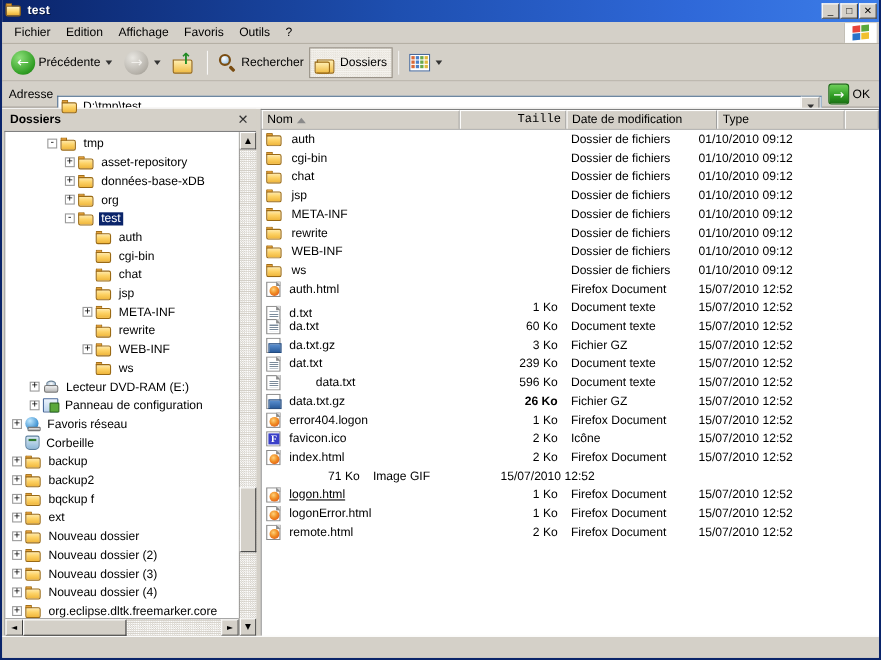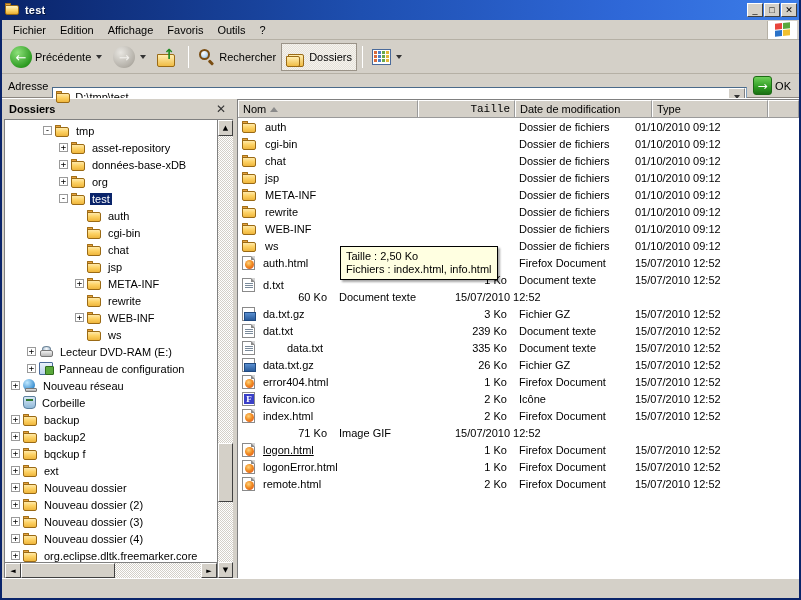--- a/index.html
+++ b/index.html
@@ -553,21 +553,21 @@
                 <span class="tlabel">Panneau de configuration</span>
               </div>
               <div class="trow" style="padding-left: 6px;">
                 <span class="exp">+</span>
                 <span class="ticon">
                   <span class="ic-network">
                     <span class="globe"></span>
                     <span class="base"></span>
                   </span>
                 </span>
-                <span class="tlabel">Nouveau réseau</span>
+                <span class="tlabel">Favoris réseau</span>
               </div>
               <div class="trow" style="padding-left: 6px;">
                 <span class="exp blank"></span>
                 <span class="ticon">
                   <span class="ic-bin"></span>
                 </span>
                 <span class="tlabel">Corbeille</span>
               </div>
               <div class="trow" style="padding-left: 6px;">
                 <span class="exp">+</span>
@@ -691,24 +691,20 @@
           </div>
           <div class="hcell" style="width: 137px;">
             <span>Date de modification</span>
           </div>
           <div class="hcell" style="width: 116px;">
             <span>Type</span>
           </div>
           <div class="hcell" style="flex: 1 1 0%;"></div>
         </div>
       <div id="list-rows">
-        <div id="tooltip" style="left: 102px; top: 128px;">
-          <div>Taille : 2,50 Ko</div>
-          <div>Fichiers : index.html, info.html</div>
-        </div>
       <div class="frow">
             <div class="fc-name" style="width: 180px;">
               <span class="ticon">
                 <span class="folder-glyph">
                   <span class="tab"></span>
                   <span class="body"></span>
                 </span>
               </span>
               <span>auth</span>
             </div>
@@ -830,20 +826,26 @@
               <span class="ticon">
                 <span class="ic-doc ic-txt"></span>
               </span>
               <span>d.txt</span>
             </div>
             <div class="fc-size" style="width: 97px;">1 Ko</div>
             <div class="fc-type" style="width: 116px;">Document texte</div>
             <div class="fc-date" style="width: 137px;">15/07/2010 12:52</div>
           </div>
           <div class="frow">
+            <div class="fc-name" style="width: 180px;">
+              <span class="ticon">
+                <span class="ic-doc ic-txt"></span>
+              </span>
+              <span>da.txt</span>
+            </div>
             <div class="fc-size" style="width: 97px;">60 Ko</div>
             <div class="fc-type" style="width: 116px;">Document texte</div>
             <div class="fc-date" style="width: 137px;">15/07/2010 12:52</div>
           </div>
           <div class="frow">
             <div class="fc-name" style="width: 180px;">
               <span class="ticon">
                 <span class="ic-gz"></span>
               </span>
               <span>da.txt.gz</span>
@@ -863,41 +865,41 @@
             <div class="fc-type" style="width: 116px;">Document texte</div>
             <div class="fc-date" style="width: 137px;">15/07/2010 12:52</div>
           </div>
           <div class="frow">
             <div class="fc-name" style="width: 180px; gap: 28px;">
               <span class="ticon">
                 <span class="ic-doc ic-txt"></span>
               </span>
               <span>data.txt</span>
             </div>
-            <div class="fc-size" style="width: 97px;">335 Ko</div>
+            <div class="fc-size" style="width: 97px;">596 Ko</div>
             <div class="fc-type" style="width: 116px;">Document texte</div>
             <div class="fc-date" style="width: 137px;">15/07/2010 12:52</div>
           </div>
           <div class="frow">
             <div class="fc-name" style="width: 180px;">
               <span class="ticon">
                 <span class="ic-gz"></span>
               </span>
               <span>data.txt.gz</span>
             </div>
-            <div class="fc-size" style="width: 97px;">26 Ko</div>
+            <div class="fc-size" style="width: 97px; font-weight: bold;">26 Ko</div>
             <div class="fc-type" style="width: 116px;">Fichier GZ</div>
             <div class="fc-date" style="width: 137px;">15/07/2010 12:52</div>
           </div>
           <div class="frow">
             <div class="fc-name" style="width: 180px;">
               <span class="ticon">
                 <span class="ic-ff"></span>
               </span>
-              <span>error404.html</span>
+              <span>error404.logon</span>
             </div>
             <div class="fc-size" style="width: 97px;">1 Ko</div>
             <div class="fc-type" style="width: 116px;">Firefox Document</div>
             <div class="fc-date" style="width: 137px;">15/07/2010 12:52</div>
           </div>
           <div class="frow">
             <div class="fc-name" style="width: 180px;">
               <span class="ticon">
                 <span class="ic-ico"></span>
               </span>

